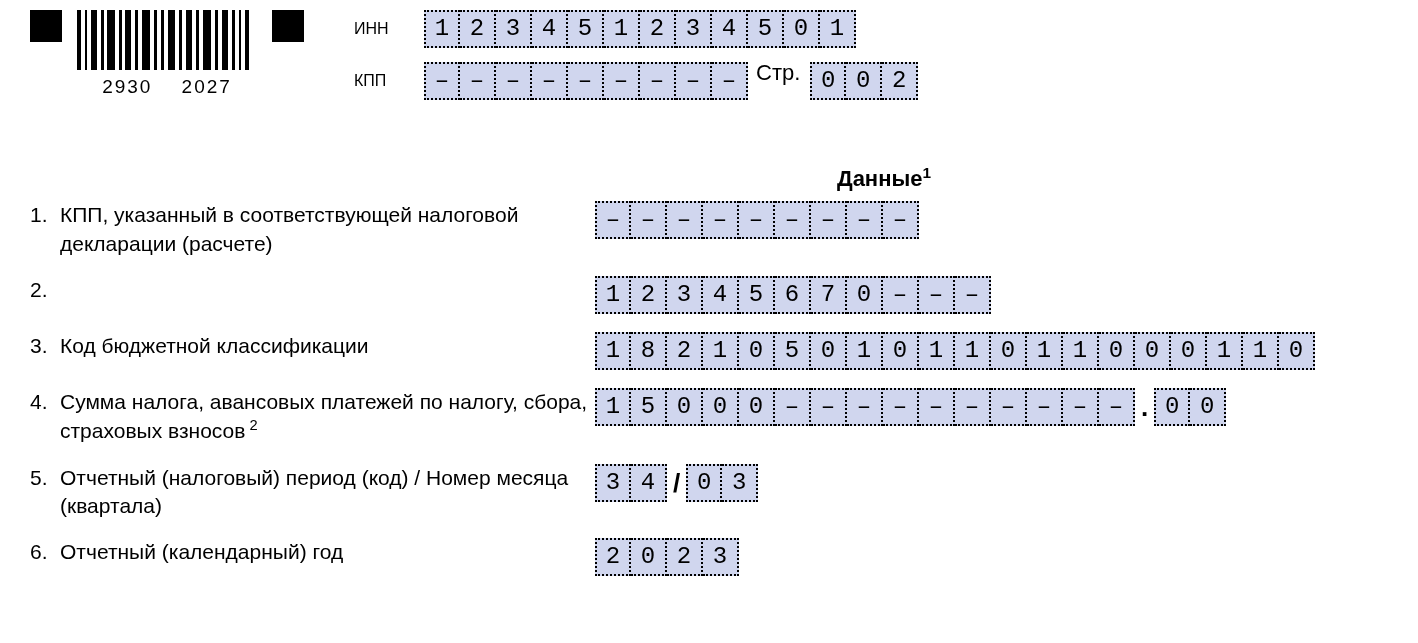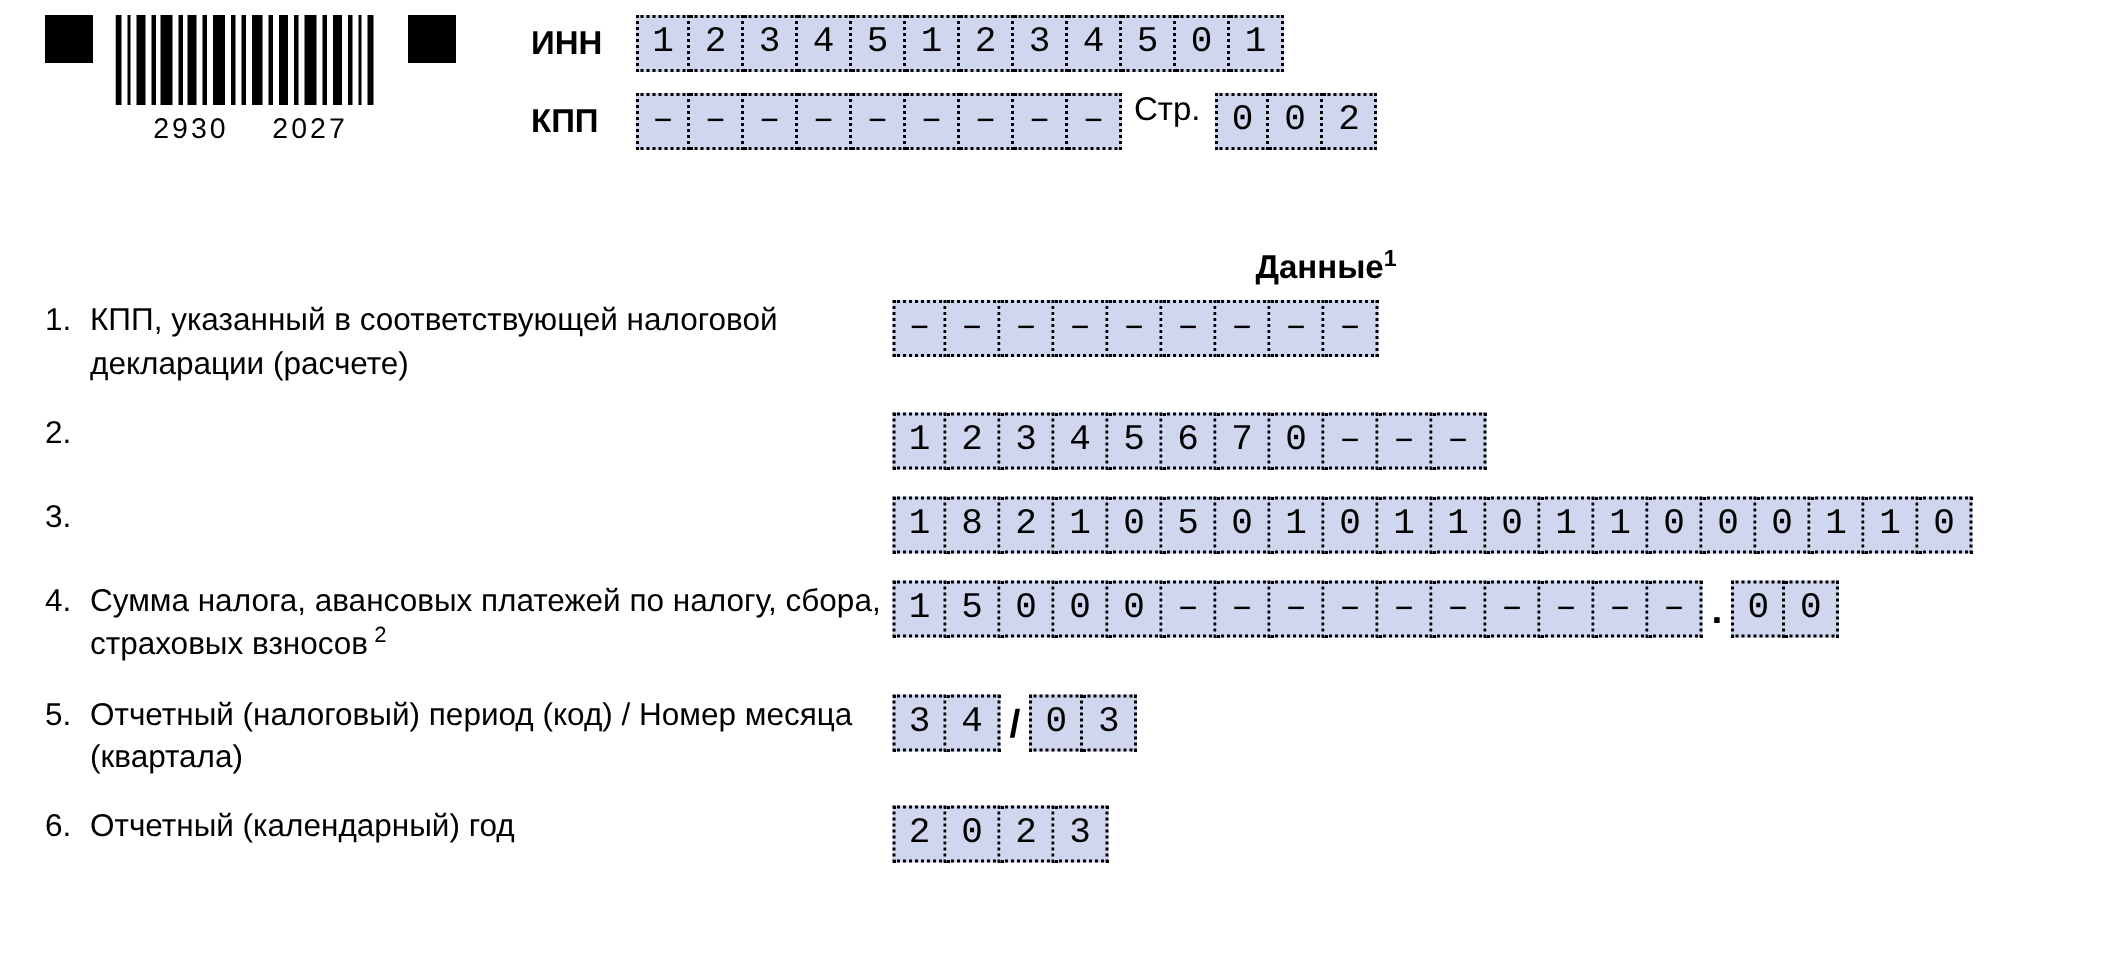--- a/index.html
+++ b/index.html
@@ -41,22 +41,21 @@
   .id-block {
     margin-left: 10px;
   }
   .id-row {
     display: flex;
     align-items: center;
     margin-bottom: 12px;
   }
   .id-label {
     width: 70px;
-    font-size: 22px;
-    font-weight: bold;
+    font-size: 16px;
   }
   .cellbox {
     display: inline-flex;
     vertical-align: middle;
   }
   .cell {
     width: 36px;
     height: 38px;
     background: #d0d6ee;
     border-top: 2px dotted #000;
@@ -225,20 +224,21 @@
           <span class="cell">0</span>
           <span class="cell">–</span>
           <span class="cell">–</span>
           <span class="cell">–</span>
         </span>
       </div>
     </div>
     <div class="data-row">
       <div class="data-label">
         <span class="num">3.</span>
+        <span>Код бюджетной классификации</span>
       </div>
       <div style="display: flex; align-items: center;">
         <span class="cellbox">
           <span class="cell">1</span>
           <span class="cell">8</span>
           <span class="cell">2</span>
           <span class="cell">1</span>
           <span class="cell">0</span>
           <span class="cell">5</span>
           <span class="cell">0</span>

